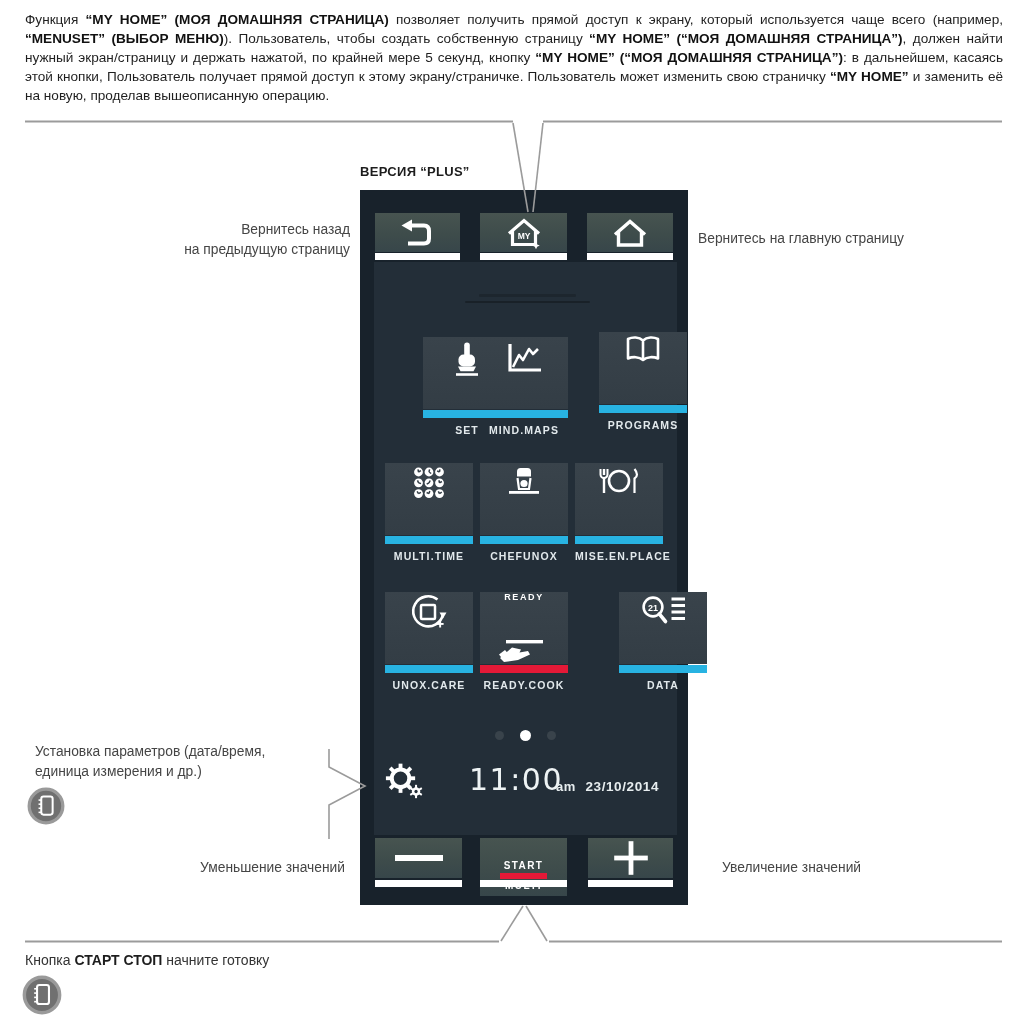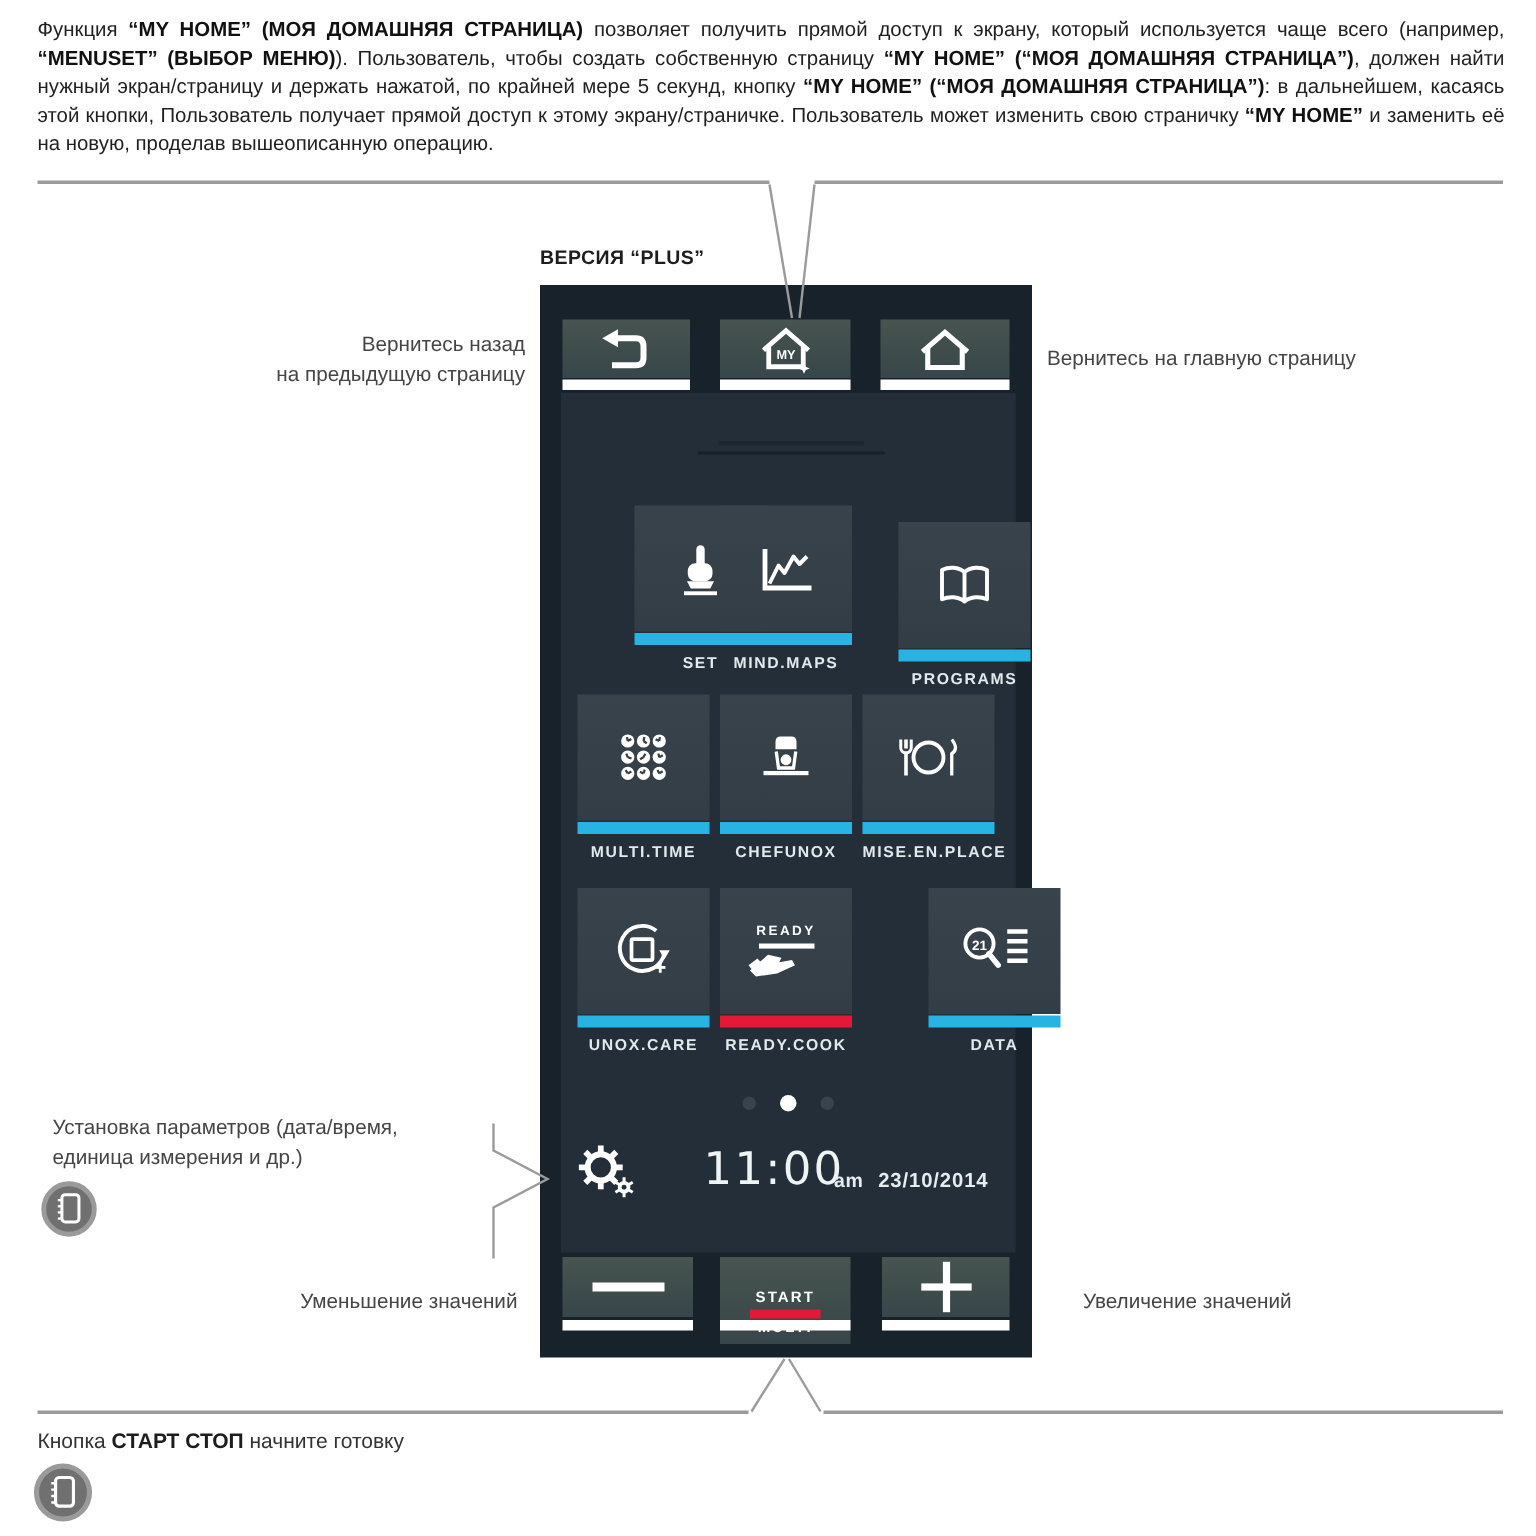--- a/index.html
+++ b/index.html
@@ -21,21 +21,21 @@
   .screen{left:14px;top:72px;width:303px;height:573px;background:#232e38;}
 
   .navbtn,.ctlbtn{background:linear-gradient(180deg,#475450 0%,#3e4c4b 55%,#37464a 100%);display:flex;align-items:center;justify-content:center;}
   .btn-bar{height:7px;background:#ffffff;}
 
   .ghost{left:95px;top:104px;width:145px;}
   .ghost div{height:2.5px;background:rgba(0,0,0,.28);margin:4px 10px 0 10px;border-radius:1px;}
   .ghost div:first-child{margin:0 24px;opacity:.6;}
 
   .tile{width:88px;}
-  .tile-icon{height:84px;background:linear-gradient(180deg,#39434b,#333d45);display:flex;flex-direction:column;align-items:center;justify-content:center;}
+  .tile-icon{height:72px;background:linear-gradient(180deg,#39434b,#333d45);display:flex;flex-direction:column;align-items:center;justify-content:space-between;}
   .tile-bar{height:8px;margin-top:1px;}
   .bar-cyan{background:#28b3e2;}
   .bar-red{background:#e41937;}
   .tile-label{margin-top:6px;text-align:center;font-size:10.5px;font-weight:bold;letter-spacing:1.1px;color:#e2e9ec;white-space:nowrap;}
   .ready-txt{font-size:9px;font-weight:bold;letter-spacing:1.6px;color:#ffffff;margin-bottom:2px;}
 
   .pager{left:14px;top:540px;width:303px;display:flex;justify-content:center;align-items:center;gap:16px;}
   .dot{width:9px;height:9px;border-radius:50%;background:#39434b;}
   .dot.active{width:11px;height:11px;background:#ffffff;}
 
@@ -138,21 +138,21 @@
     <div class="tile-icon">
       <svg viewBox="0 0 46 40" width="46" height="40">
         <polyline points="9,7 9,33 40,33" fill="none" stroke="#fff" stroke-width="3.2"></polyline>
         <polyline points="12,30 18,18 22,23 28,12 32,17 37,12" fill="none" stroke="#fff" stroke-width="2.6" stroke-linejoin="round"></polyline>
       </svg>
     </div>
     <div class="tile-bar bar-cyan"></div>
     <div class="tile-label">MIND.MAPS</div>
   </div>
 
-  <div class="abs tile" style="left:215px;top:158px;padding-left:24px;">
+  <div class="abs tile" style="left:215px;top:142px;padding-left:24px;">
     <div class="tile-icon">
       <svg viewBox="0 0 46 34" width="46" height="34">
         <path d="M23 8.5 C19 4.8 12.5 4.8 8 7 L8 26.5 C12.5 24.5 19 24.5 23 28 C27 24.5 33.5 24.5 38 26.5 L38 7 C33.5 4.8 27 4.8 23 8.5 L23 28" fill="none" stroke="#fff" stroke-width="2.6" stroke-linejoin="round"></path>
       </svg>
     </div>
     <div class="tile-bar bar-cyan"></div>
     <div class="tile-label">PROGRAMS</div>
   </div>
 
   <div class="abs tile" style="left:25px;top:273px;">

